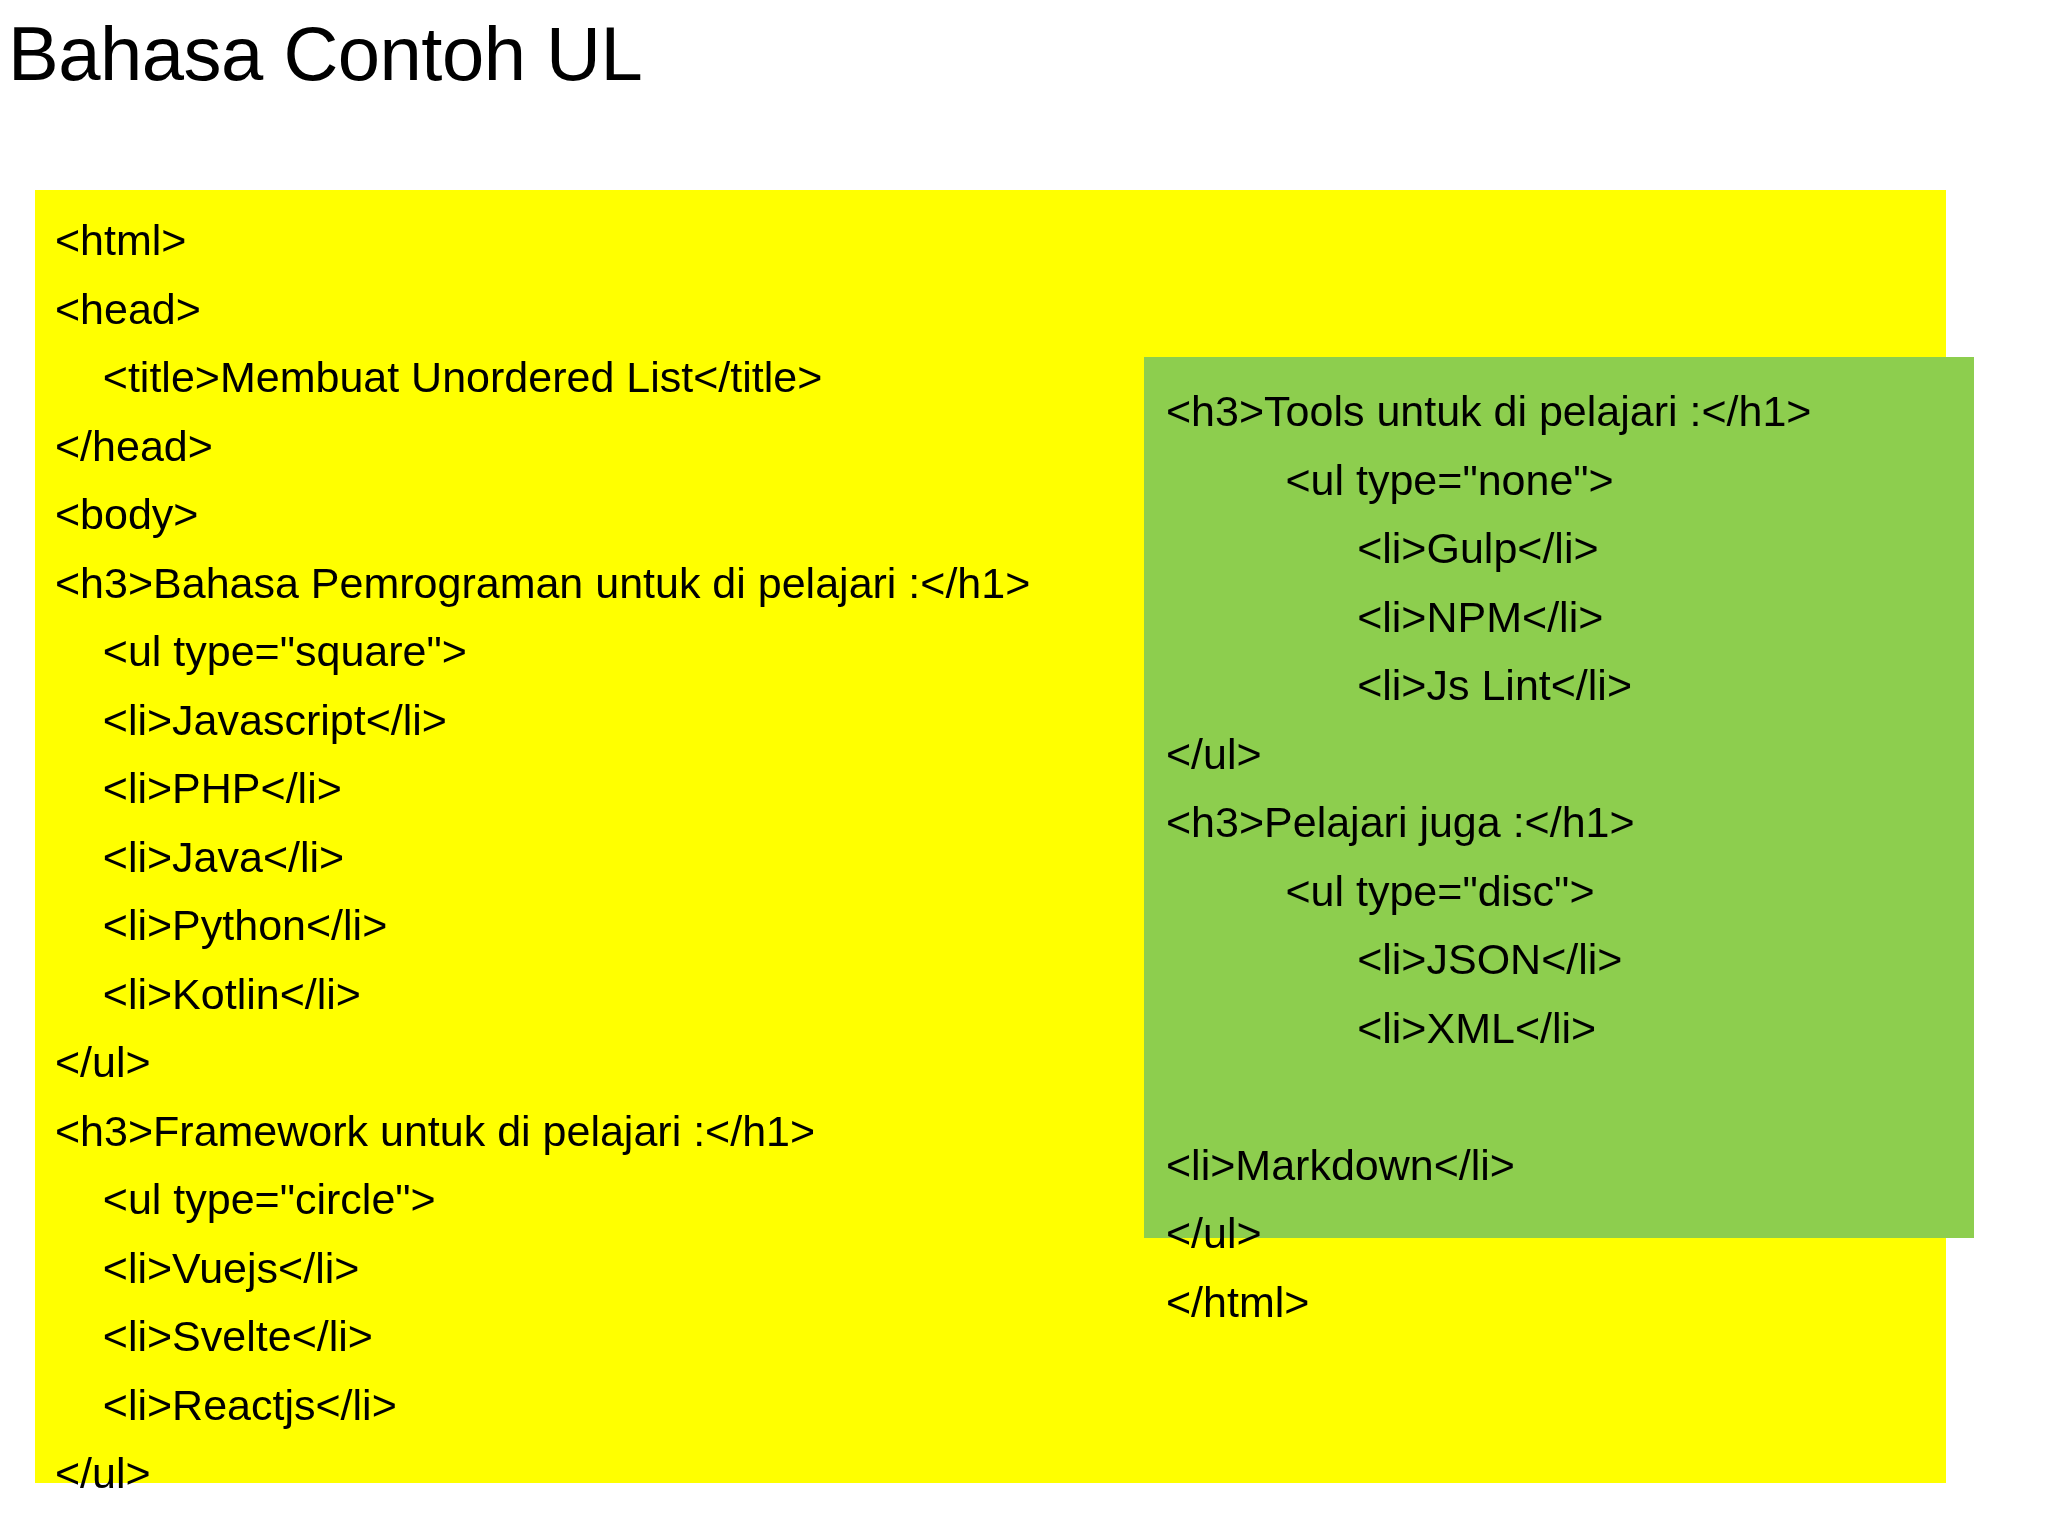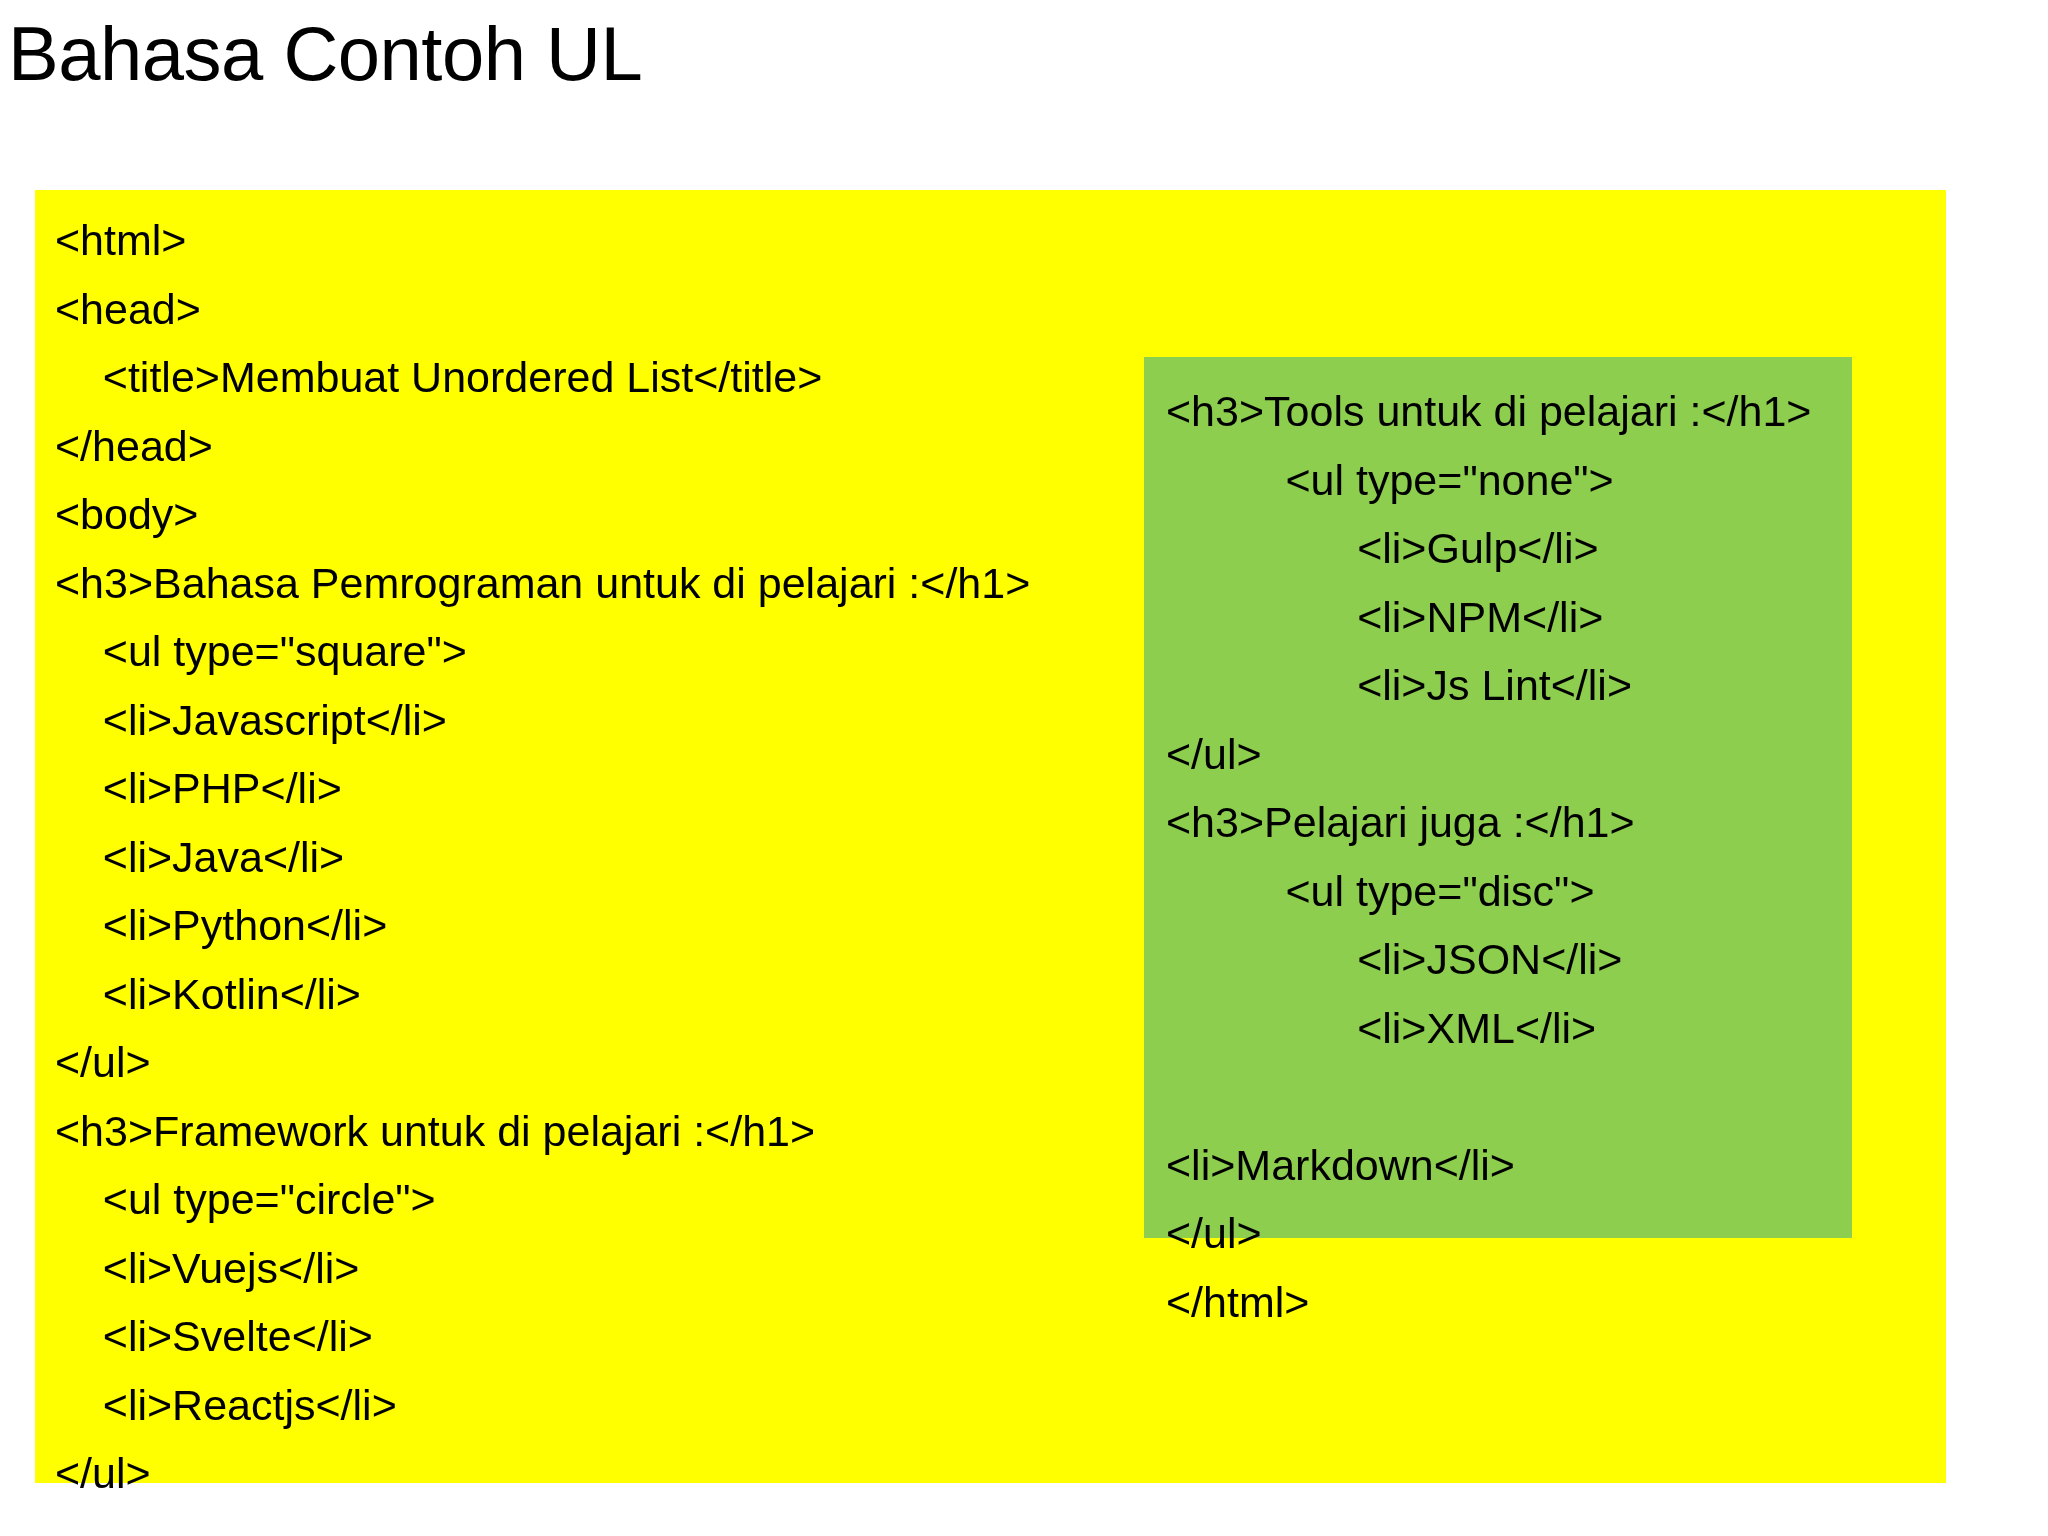--- a/index.html
+++ b/index.html
@@ -45,21 +45,21 @@
     top: 190px;
     width: 1911px;
     height: 1293px;
     background: #FFFF00;
     padding: 16px 0 0 20px;
     z-index: 1;
   }
   #green-block {
     left: 1144px;
     top: 357px;
-    width: 708px;
+    width: 830px;
     height: 881px;
     background: #8DCE4E;
     padding: 20px 0 15px 22px;
     z-index: 2;
   }
   .code-line {
     display: block;
     min-height: 68.5px;
   }
   .code-line.blank {

